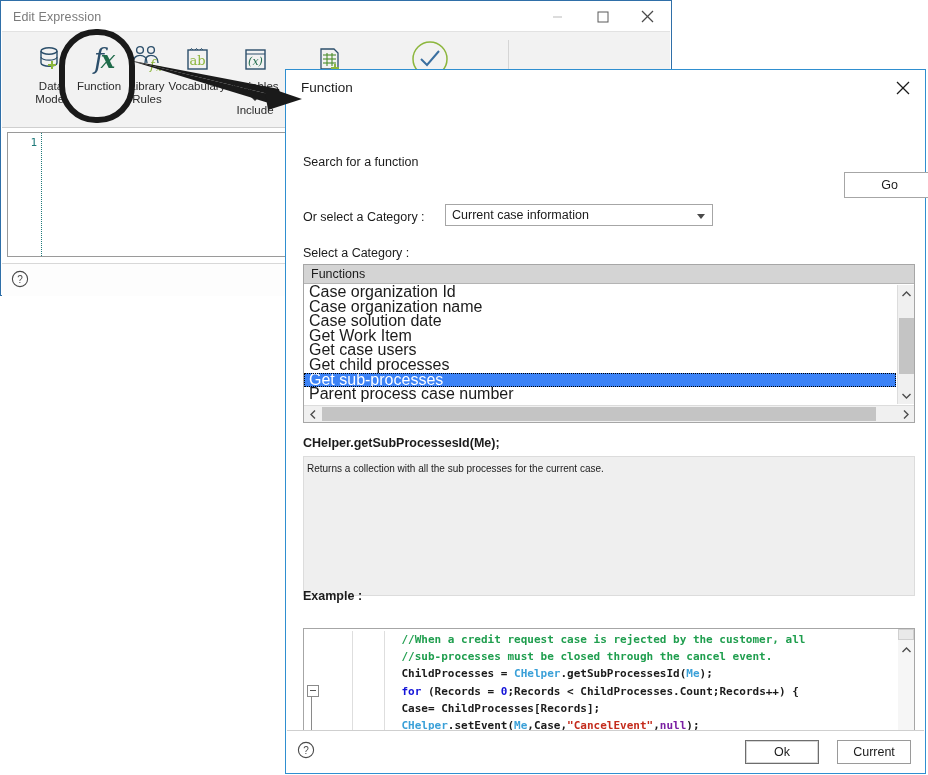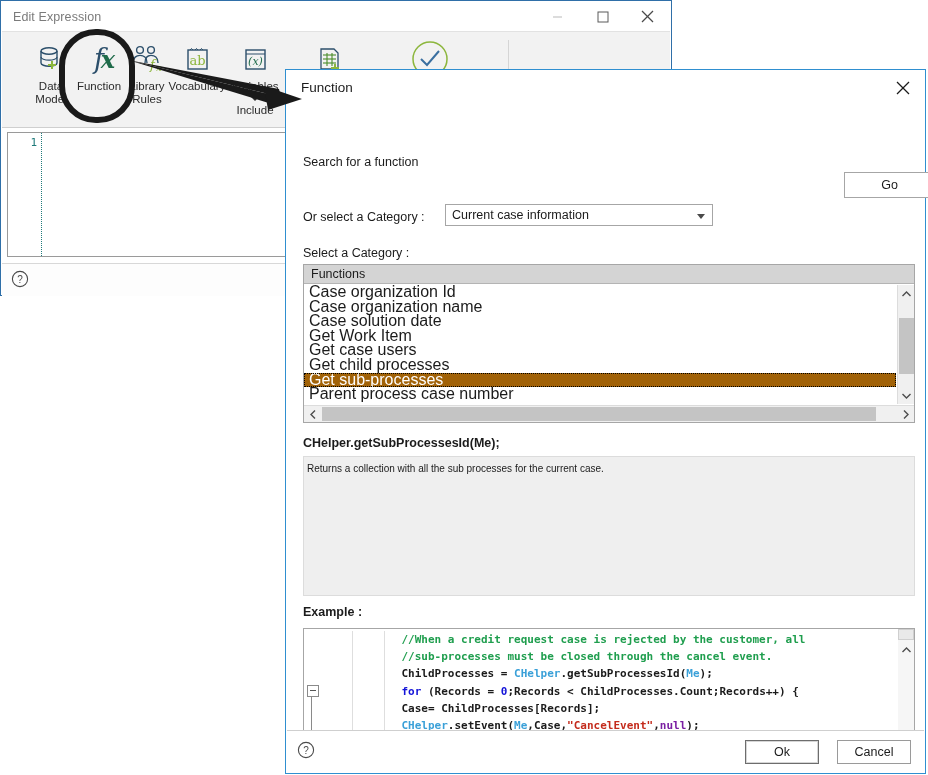--- a/index.html
+++ b/index.html
@@ -140,21 +140,21 @@
   }
   .fn-list-scroll {
     position: absolute; left: 0; top: 20px; right: 18px; bottom: 18px;
     overflow: hidden; background: #ffffff;
   }
   .fn-row {
     height: 14.6px; line-height: 14.6px; font-size: 16px; color: #1b1b1b;
     padding-left: 5px; white-space: nowrap;
   }
   .fn-row.selected {
-    background: #a16207; color: #ffffff; outline: 1px dotted #000; outline-offset: -1px;
+    background: #3b82f6; color: #ffffff; outline: 1px dotted #000; outline-offset: -1px;
   }
 
   
   .vsb {
     position: absolute; right: 0; top: 20px; width: 17px; bottom: 18px;
     background: #f0f0f0; border-left: 1px solid #dcdcdc; box-sizing: border-box;
   }
   .vsb-btn {
     position: absolute; left: 0; width: 17px; height: 17px;
     display: flex; align-items: center; justify-content: center;
@@ -183,21 +183,21 @@
   }
   .desc-box {
     position: absolute; left: 16px; top: 352px; width: 612px; height: 140px;
     background: #efefef; border: 1px solid #dcdcdc; box-sizing: border-box;
   }
   .desc-text {
     position: absolute; left: 3px; top: 4px; right: 6px;
     font-size: 10px; color: #1b1b1b; line-height: 16px;
   }
 
-  .ex-lbl { position: absolute; left: 16px; top: 501px; font-weight: bold; text-align: center; }
+  .ex-lbl { position: absolute; left: 16px; top: 485px; font-weight: bold; text-align: center; }
 
   .code-box {
     position: absolute; left: 16px; top: 524px; width: 612px; height: 132px;
     background: #ffffff; border: 1px solid #a6a6a6; box-sizing: border-box;
   }
   .code-fold {
     position: absolute; left: 0; top: 0; width: 18px; bottom: 17px;
     background: #ffffff; border-right: 1px solid #ffffff;
   }
   .fold-sq {
@@ -552,21 +552,21 @@
     </div>
 
     <div class="fn-footer">
       <div class="fn-help">
         <svg width="18" height="18" viewBox="0 0 18 18">
           <circle cx="9" cy="9" r="7.6" fill="none" stroke="#4a4a4a" stroke-width="1.1"></circle>
           <text x="9" y="13" text-anchor="middle" font-family="Liberation Sans, sans-serif" font-size="10" fill="#4a4a4a">?</text>
         </svg>
       </div>
       <button class="btn btn-ok">Ok</button>
-      <button class="btn btn-cancel">Cancel</button>
+      <button class="btn btn-cancel">Current</button>
     </div>
   </div>
 
   <svg class="annot">
 
     <rect x="62" y="32" width="70" height="88" rx="34" ry="34" fill="none" stroke="#1a1a1a" stroke-width="6"></rect>
 
     <g>
       <path d="M128 60 L281 97 L272 104 Z" fill="#1a1a1a"></path>
       <path d="M128 60 L281 97 L279 89 Z" fill="#1a1a1a"></path>

